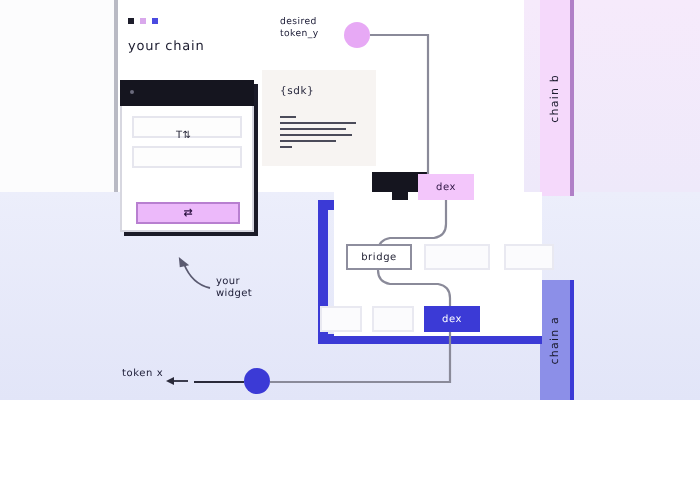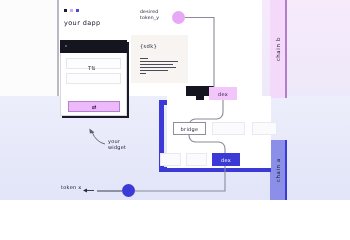--- a/index.html
+++ b/index.html
@@ -132,21 +132,21 @@
   <div class="chain-a-edge"></div>
 
   <div class="left-rule"></div>
 
   <div class="dapp-card"></div>
   <div class="dots">
     <span class="dot k"></span>
     <span class="dot p"></span>
     <span class="dot b"></span>
   </div>
-  <div class="dapp-title">your dapp</div>
+  <div class="dapp-title">your chain</div>
 
   <div class="desired-lbl">
     <div>desired</div>
     <div>token_y</div>
   </div>
   <div class="token-y-node"></div>
   <div class="token-y-wire"></div>
 
   <div class="sdk-card"></div>
   <div class="sdk-title">{sdk}</div>

